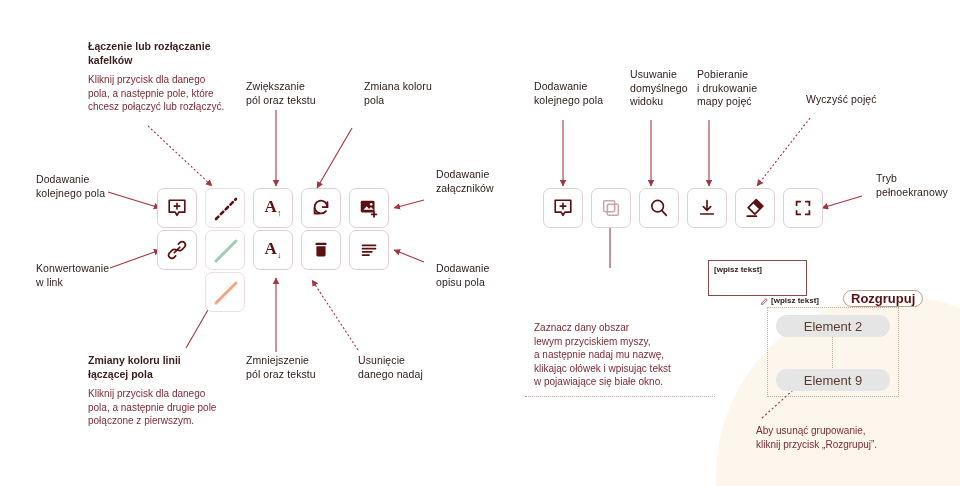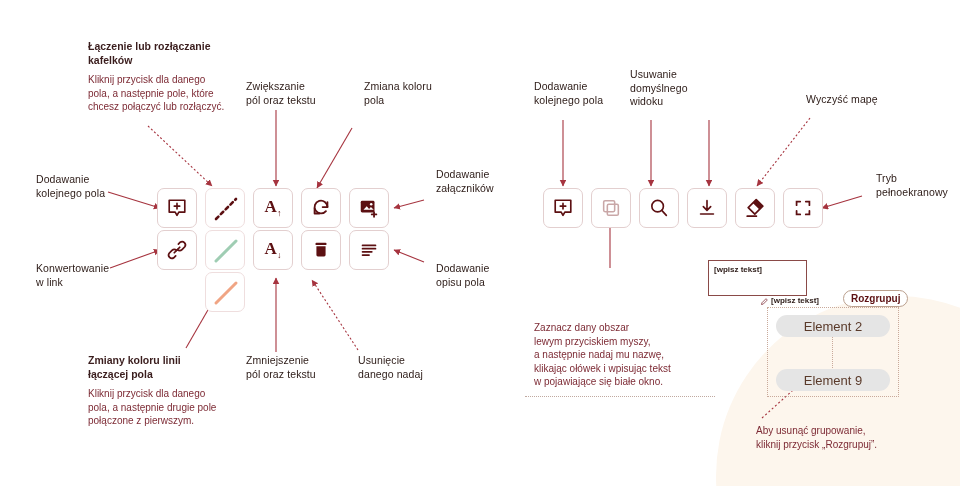--- a/index.html
+++ b/index.html
@@ -60,21 +60,21 @@
   .input-box .ph{
     color:#2b1a16;font-weight:bold;font-size:8px;line-height:10px;
     padding:4px 5px;display:block;
   }
   .inline-edit{
     position:absolute;z-index:5;display:flex;align-items:center;gap:2px;
     color:#2b1a16;font-weight:bold;font-size:8px;line-height:10px;
   }
   .ungroup-btn{
     position:absolute;z-index:6;border:1px solid #bba08e;border-radius:9px;
-    background:#fff;color:#5c1012;font-size:10px;font-weight:bold;
+    background:#fff;color:#5c1012;font-size:13px;font-weight:bold;
     padding:3px 7px;line-height:9px;box-sizing:border-box;
   }
   .sel-area{
     position:absolute;border:1px dotted #c9a99a;box-sizing:border-box;z-index:4;
   }
   .node{
     position:absolute;background:#e5e5e5;border-radius:13px;z-index:6;
     display:flex;align-items:center;justify-content:center;
     color:#5a3a2a;font-size:13px;
   }
@@ -230,21 +230,24 @@
     <svg width="40" height="40" viewBox="0 0 40 40">
       <line x1="10" y1="30" x2="30" y2="10" stroke="#f0a584" stroke-width="3" stroke-linecap="round"></line>
     </svg>
   </div>
 
   <div class="abs lbl" style="left:534px;top:80px;width:110px;">Dodawanie
 kolejnego pola</div>
   <div class="abs lbl" style="left:630px;top:68px;width:76px;">Usuwanie
 domyślnego
 widoku</div>
-  <div class="abs lbl" style="left:806px;top:93px;width:120px;">Wyczyść mapę</div>
+  <div class="abs lbl" style="left:697px;top:68px;width:92px;">Pobieranie
+i drukowanie
+mapy pojęć</div>
+  <div class="abs lbl" style="left:806px;top:93px;width:120px;">Wyczyść pojęć</div>
   <div class="abs lbl" style="left:876px;top:172px;width:92px;">Tryb
 pełnoekranowy</div>
 
   <div class="tile" style="left:543px;top:188px;">
     <svg width="22" height="22" viewBox="0 0 24 24">
       <path d="M3.5 3.5h17v13h-6.5l-2 3.5-2-3.5H3.5z" fill="none" stroke="#5c1012" stroke-width="1.8" stroke-linejoin="round"></path>
       <path d="M12 7v6M9 10h6" stroke="#5c1012" stroke-width="1.8" stroke-linecap="round"></path>
     </svg>
   </div>
   <div class="tile" style="left:591px;top:188px;">

